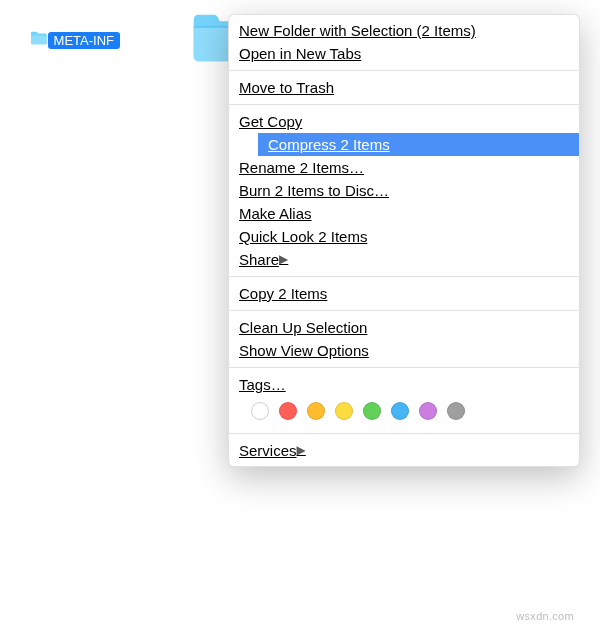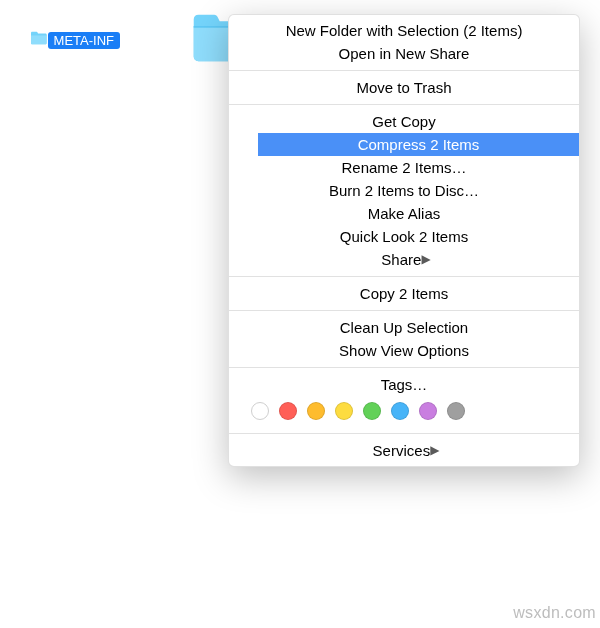--- a/index.html
+++ b/index.html
@@ -54,23 +54,24 @@
       padding: 4px 0;
     }
     .menu-item {
       height: 23px;
       line-height: 23px;
       padding: 0 10px;
       font-size: 15px;
       color: #000000;
       display: flex;
       align-items: center;
-      justify-content: center;
+      justify-content: flex-start;
       white-space: nowrap;
       cursor: default;
+      text-decoration: underline;
     }
     .menu-item.highlighted {
       background: #4a90f7;
       color: #ffffff;
       margin-left: 29px;
     }
     .menu-sep {
       height: 1px;
       background: #e1e1e1;
       margin: 5px 0;
@@ -92,22 +93,22 @@
       border: 1px solid rgba(0,0,0,0.12);
     }
     .tag-clear {
       background: #ffffff;
       border: 1px solid #cfcfcf;
       position: relative;
     }
     .watermark {
       position: absolute;
       bottom: 6px;
-      right: 4px;
-      font-size: 16px;
+      right: 26px;
+      font-size: 11px;
       color: #bdbdbd;
       letter-spacing: 0.3px;
     }
   </style>
 </head>
 <body>
 
 <div class="desktop">
 
   <div class="folder-item first">
@@ -130,21 +131,21 @@
       </svg>
     </div>
     <span class="folder-label">sy</span>
   </div>
 
   <div class="context-menu">
     <div class="menu-item">
         <span>New Folder with Selection (2 Items)</span>
       </div>
     <div class="menu-item">
-        <span>Open in New Share</span>
+        <span>Open in New Tabs</span>
       </div>
     <div class="menu-sep"></div>
     <div class="menu-item">
         <span>Move to Trash</span>
       </div>
     <div class="menu-sep"></div>
     <div class="menu-item">
         <span>Get Copy</span>
       </div>
     <div class="menu-item highlighted">

